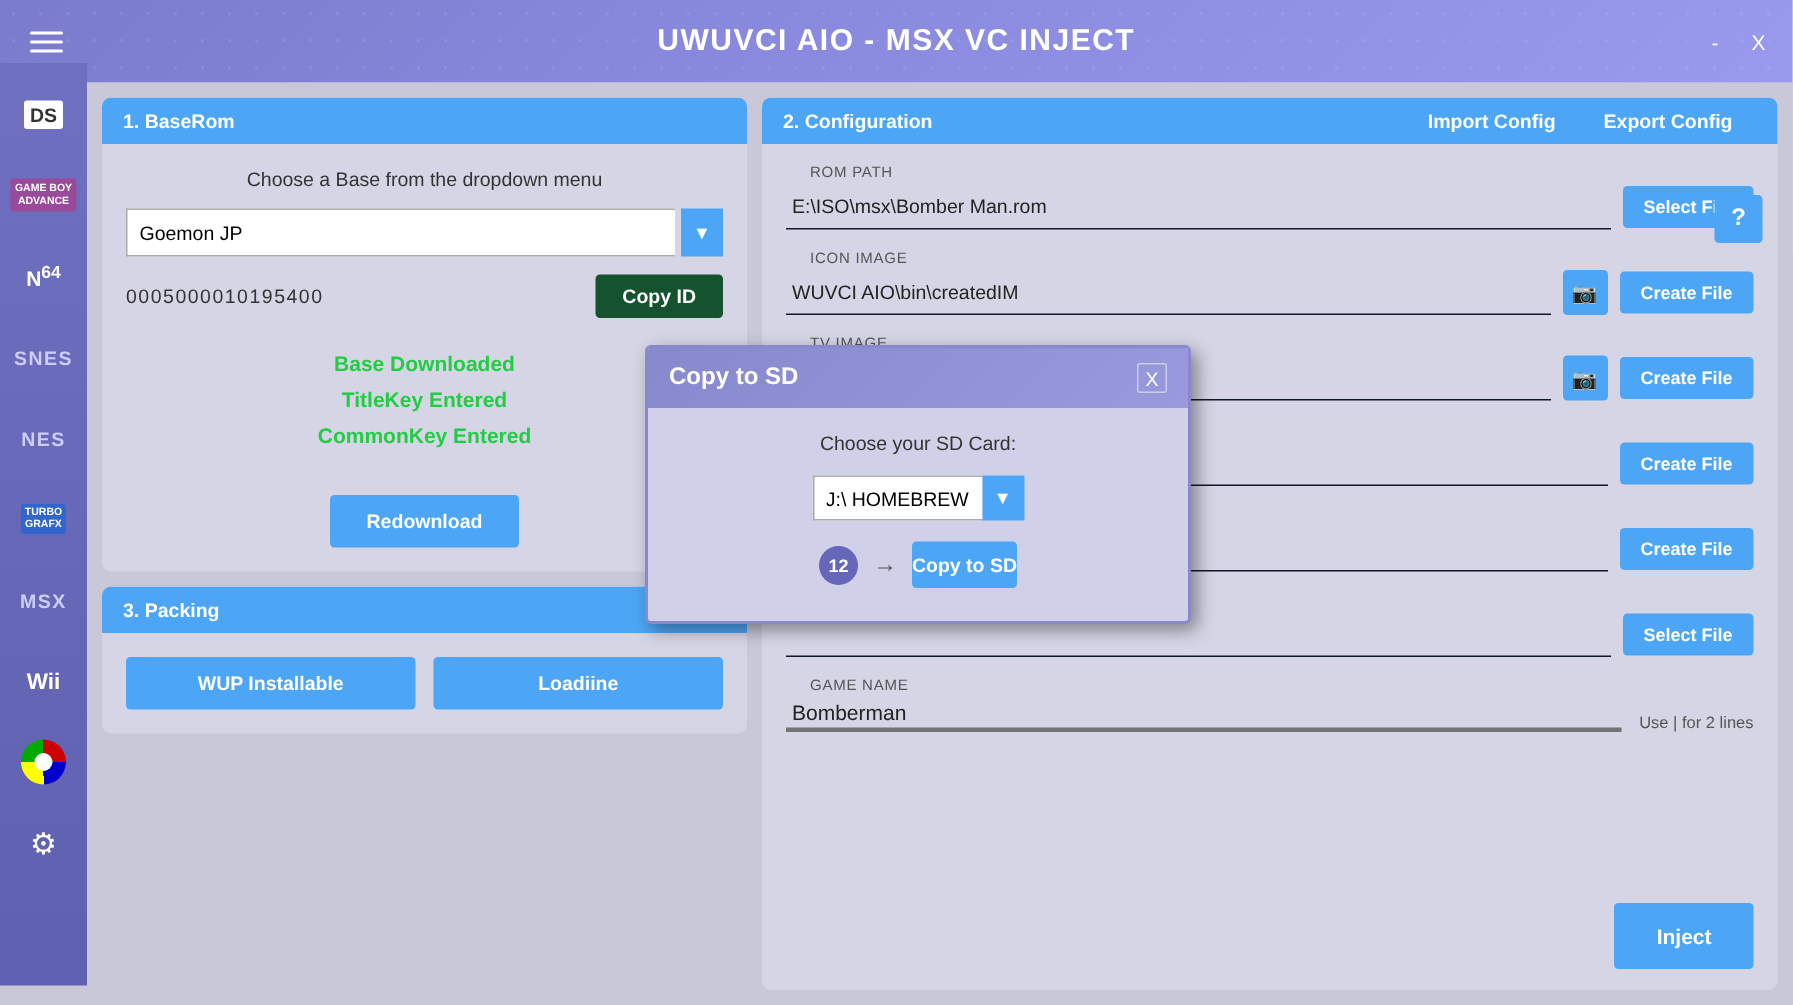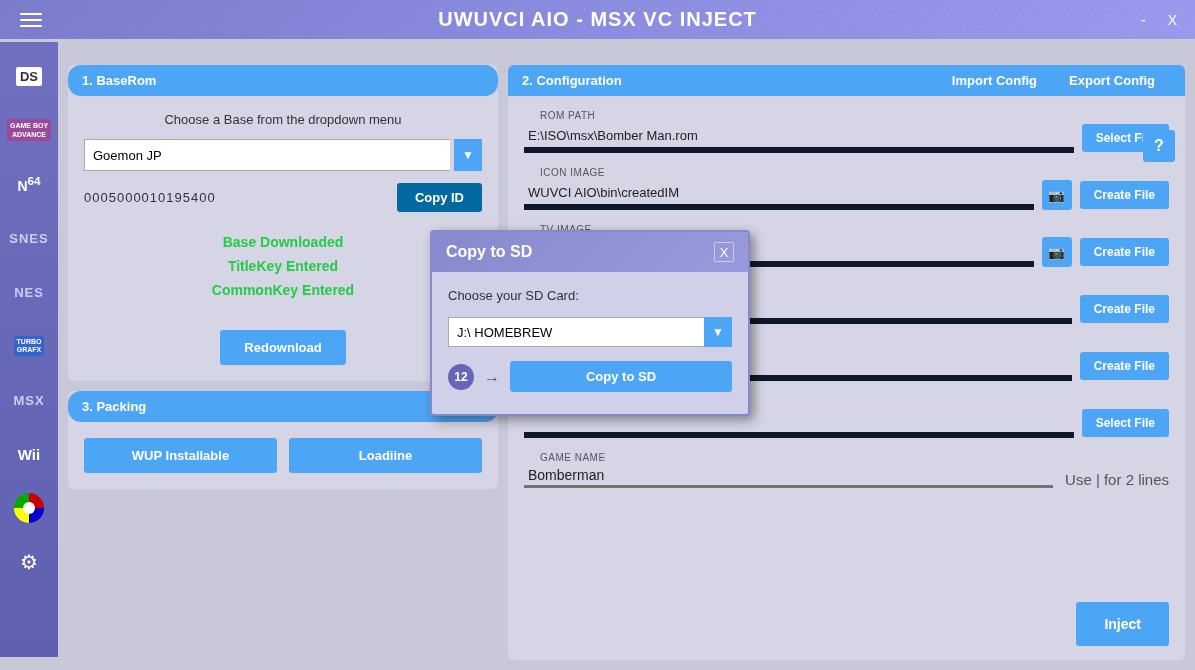--- a/index.html
+++ b/index.html
@@ -8,21 +8,21 @@
       height: 670px;
       overflow: hidden;
       font-family: Arial, sans-serif;
       background: #c8c8d8;
       position: relative;
     }
 
     
     .title-bar {
       width: 100%;
-      height: 39px;
+      height: 55px;
       background: linear-gradient(135deg, #7b7bcc 0%, #8888dd 40%, #9999ee 100%);
       display: flex;
       align-items: center;
       justify-content: center;
       position: relative;
     }
     .title-bar-pattern {
       position: absolute;
       inset: 0;
       background-image: radial-gradient(circle, rgba(255,255,255,0.08) 1px, transparent 1px);
@@ -132,21 +132,20 @@
       background: #d5d5e5;
       border-radius: 6px;
       overflow: hidden;
     }
     .section-header {
       background: #4da6f5;
       color: white;
       font-size: 13px;
       font-weight: bold;
       padding: 8px 14px;
-      border-radius: 13px;
     }
 
     
     .baserom-body {
       display: flex;
       flex-direction: column;
       align-items: center;
       gap: 12px;
       padding: 16px;
     }
@@ -185,21 +184,21 @@
       display: flex;
       align-items: center;
       justify-content: space-between;
     }
     .id-value {
       font-size: 13px;
       color: #333;
       letter-spacing: 1px;
     }
     .copy-id-btn {
-      background: #0369a1;
+      background: #14532d;
       color: white;
       border: none;
       padding: 7px 18px;
       font-size: 13px;
       font-weight: bold;
       cursor: pointer;
       border-radius: 3px;
     }
     .status-section {
       width: 100%;
@@ -300,21 +299,21 @@
     .field-row {
       display: flex;
       align-items: center;
       gap: 8px;
     }
     .field-input {
       flex: 1;
       height: 30px;
       background: transparent;
       border: none;
-      border-bottom: 6px solid #0f172a;
+      border-bottom: 1px solid #0f172a;
       font-size: 13px;
       color: #222;
       padding: 0 4px;
       outline: none;
     }
     .field-input-name {
       width: 100%;
       background: transparent;
       border: none;
       border-bottom: 3px solid #737373;
@@ -363,21 +362,21 @@
       color: white;
       border: none;
       padding: 14px 28px;
       font-size: 14px;
       font-weight: bold;
       cursor: pointer;
       border-radius: 3px;
       align-self: flex-end;
     }
     .name-hint {
-      font-size: 15px;
+      font-size: 11px;
       color: #555;
       align-self: flex-end;
       white-space: nowrap;
     }
     .name-row {
       display: flex;
       align-items: flex-end;
       gap: 12px;
     }
     .name-col {
@@ -394,21 +393,21 @@
     
     .modal-overlay {
       position: absolute;
       left: 0; top: 0; right: 0; bottom: 0;
       z-index: 100;
     }
     .modal {
       position: absolute;
       left: 430px;
       top: 230px;
-      width: 320px;
+      width: 364px;
       background: #d0d0e8;
       border: 2px solid #8888cc;
       border-radius: 4px;
       box-shadow: 4px 4px 12px rgba(0,0,0,0.4);
     }
     .modal-header {
       background: linear-gradient(135deg, #8888cc 0%, #9999dd 100%);
       padding: 10px 14px;
       display: flex;
       align-items: center;
@@ -431,20 +430,21 @@
       display: flex;
       align-items: center;
       justify-content: center;
       border-radius: 2px;
     }
     .modal-body {
       padding: 16px;
       display: flex;
       flex-direction: column;
       gap: 14px;
+      align-items: center;
     }
     .modal-label {
       font-size: 13px;
       color: #333;
     }
     .modal-dropdown-row {
       display: flex;
       align-items: center;
     }
     .modal-select {

